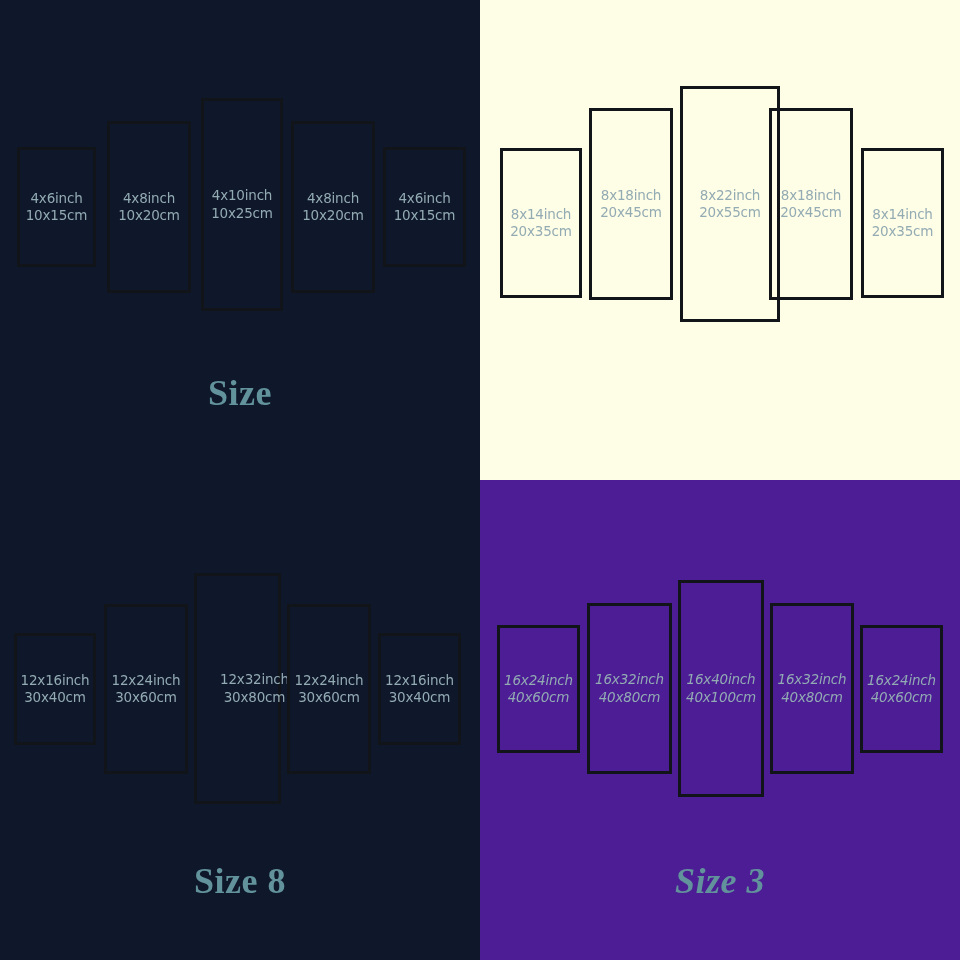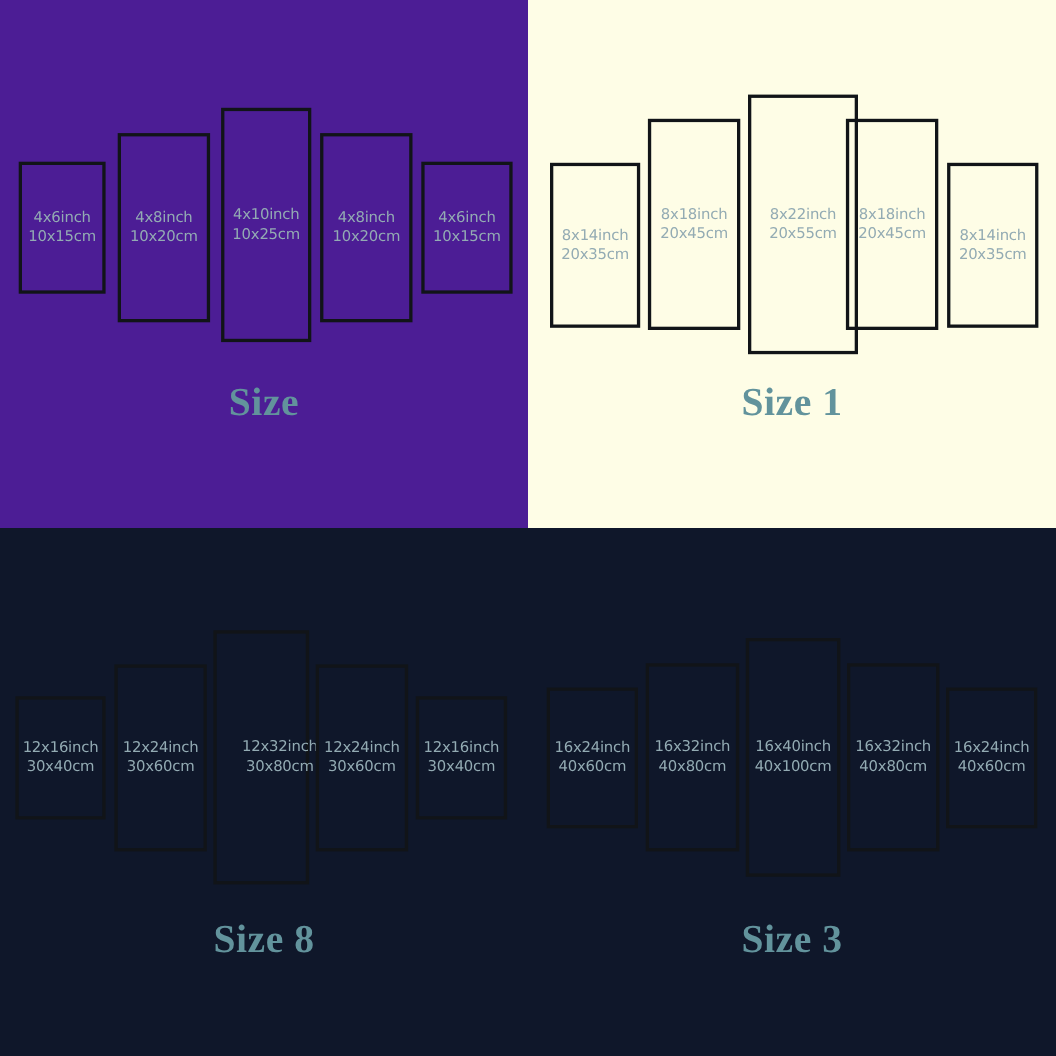--- a/index.html
+++ b/index.html
@@ -58,27 +58,28 @@
   .quad-title {
     position: absolute;
     left: 0;
     width: 480px;
     text-align: center;
     font-family: "Liberation Serif", serif;
     font-weight: bold;
     font-size: 36px;
     color: #62939c;
     letter-spacing: 0.5px;
+    margin-top: 28px;
   }
 </style>
 </head>
 <body>
 
 <div id="board">
-    <div class="quadrant" style="background: #4c1d95;">
+    <div class="quadrant" style="background: #0f172a;">
       <div class="panel-row">
         <div class="panel" style="left: 17px; top: 147px; width: 79px; height: 120px;">
           <div class="panel-label">
             <span class="ln">4x6inch</span>
             <span class="ln">10x15cm</span>
           </div>
         </div>
         <div class="panel" style="left: 107px; top: 121px; width: 84px; height: 172px;">
           <div class="panel-label">
             <span class="ln">4x8inch</span>
@@ -132,21 +133,20 @@
             <span class="ln">20x45cm</span>
           </div>
         </div>
         <div class="panel" style="left: 381px; top: 148px; width: 83px; height: 150px;">
           <div class="panel-label">
             <span class="ln">8x14inch</span>
             <span class="ln">20x35cm</span>
           </div>
         </div>
       </div>
-      <div class="quad-title" style="top: 344px;">Size 1</div>
     </div>
     <div class="quadrant" style="background: #0f172a;">
       <div class="panel-row">
         <div class="panel" style="left: 14px; top: 153px; width: 82px; height: 112px;">
           <div class="panel-label">
             <span class="ln">12x16inch</span>
             <span class="ln">30x40cm</span>
           </div>
         </div>
         <div class="panel" style="left: 104px; top: 124px; width: 84px; height: 170px;">
@@ -169,21 +169,21 @@
         </div>
         <div class="panel" style="left: 378px; top: 153px; width: 83px; height: 112px;">
           <div class="panel-label">
             <span class="ln">12x16inch</span>
             <span class="ln">30x40cm</span>
           </div>
         </div>
       </div>
       <div class="quad-title" style="top: 352px;">Size 8</div>
     </div>
-    <div class="quadrant" style="background: #0f172a;">
+    <div class="quadrant" style="background: #4c1d95; font-style: italic;">
       <div class="panel-row">
         <div class="panel" style="left: 17px; top: 145px; width: 83px; height: 128px;">
           <div class="panel-label">
             <span class="ln">16x24inch</span>
             <span class="ln">40x60cm</span>
           </div>
         </div>
         <div class="panel" style="left: 107px; top: 123px; width: 85px; height: 171px;">
           <div class="panel-label">
             <span class="ln">16x32inch</span>

